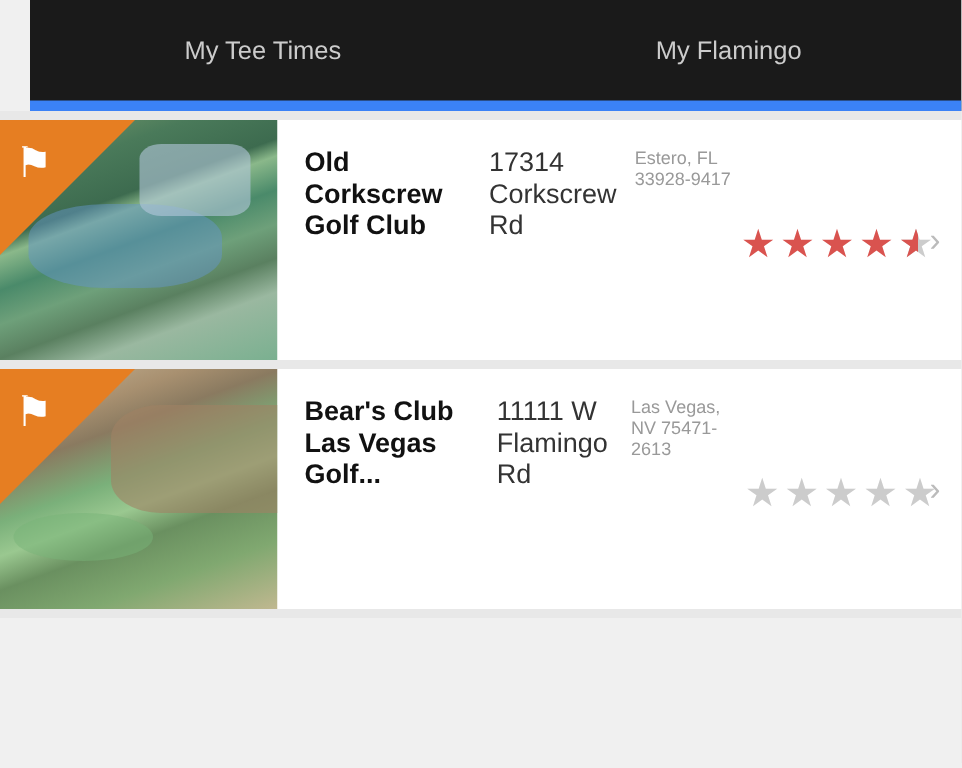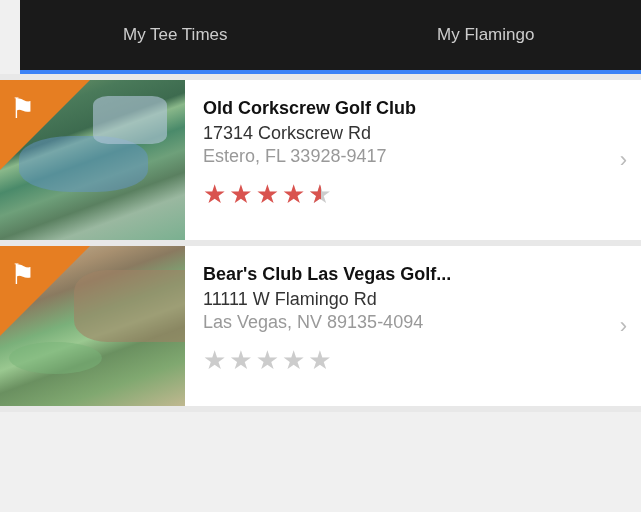--- a/index.html
+++ b/index.html
@@ -12,21 +12,21 @@
       width: 641px;
       height: 512px;
       background: #f0f0f0;
       font-family: -apple-system, 'Helvetica Neue', Arial, sans-serif;
       overflow: hidden;
     }
 
     .tab-bar {
       display: flex;
       background: #1a1a1a;
-      border-bottom: 4px solid #3b82f6;
+      border-bottom: 7px solid #3b82f6;
       height: 74px;
       align-items: center;
       margin-left: 20px;
     }
 
     .tab {
       flex: 1;
       height: 100%;
       display: flex;
       align-items: center;
@@ -174,39 +174,39 @@
       width: 50%;
       height: 20%;
       background: rgba(120, 180, 120, 0.5);
       border-radius: 50%;
     }
 
     .course-info {
       flex: 1;
       padding: 18px 16px 14px 18px;
       display: flex;
-      flex-direction: column;
+      flex-direction: row;
       justify-content: flex-start;
     }
 
     .course-name {
       font-size: 18px;
       font-weight: 700;
       color: #111;
       margin-bottom: 4px;
     }
 
     .course-address1 {
       font-size: 18px;
       color: #333;
       margin-bottom: 2px;
     }
 
     .course-address2 {
-      font-size: 18px;
+      font-size: 12px;
       color: #999;
       margin-bottom: 14px;
     }
 
     .stars {
       display: flex;
       gap: 3px;
       align-items: center;
     }
 
@@ -299,21 +299,21 @@
     <div class="image-container">
       <div class="img-bearsbest" style="width:100%;height:100%;"></div>
       <div class="flag-overlay">
         <div class="flag-triangle"></div>
         <span class="flag-icon">⚑</span>
       </div>
     </div>
     <div class="course-info">
       <div class="course-name">Bear's Club Las Vegas Golf...</div>
       <div class="course-address1">11111 W Flamingo Rd</div>
-      <div class="course-address2">Las Vegas, NV 89135-4094</div>
+      <div class="course-address2">Las Vegas, NV 75471-2613</div>
       <div class="stars">
         <span class="star star-empty">★</span>
         <span class="star star-empty">★</span>
         <span class="star star-empty">★</span>
         <span class="star star-empty">★</span>
         <span class="star star-empty">★</span>
       </div>
     </div>
     <span class="chevron">›</span>
   </div>

